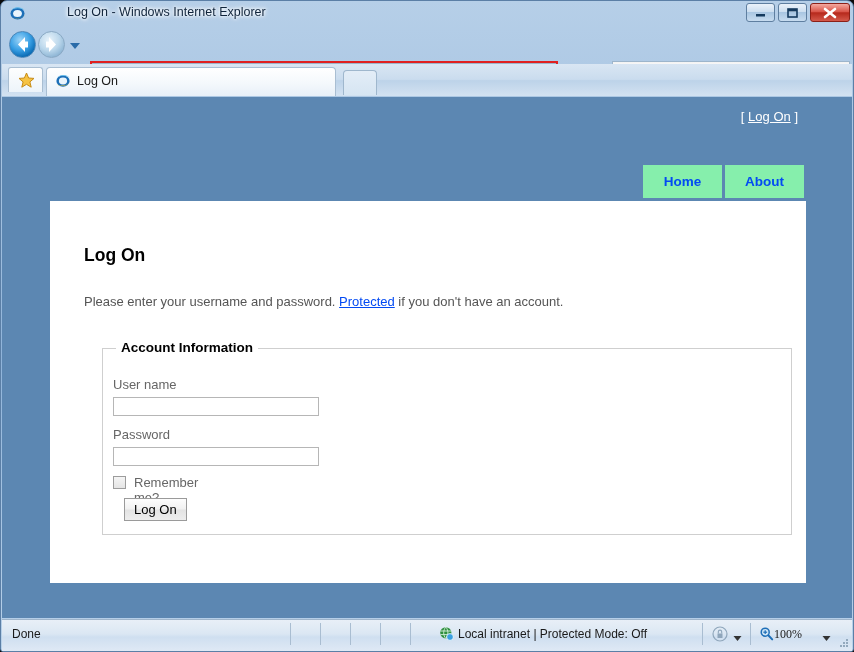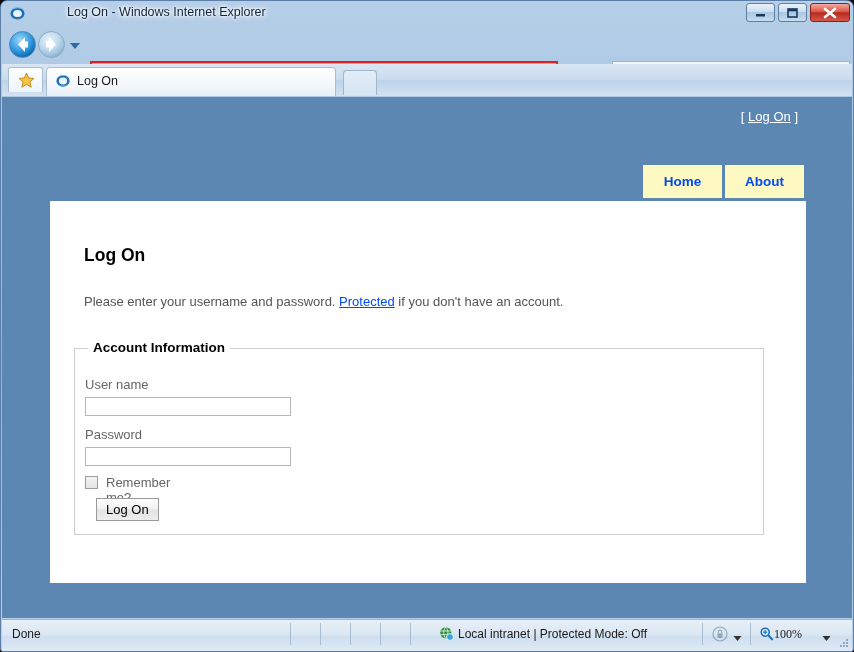--- a/index.html
+++ b/index.html
@@ -266,21 +266,21 @@
     position: absolute;
     right: 48px; top: 68px;
     height: 33px;
   }
   .menu-item {
     display: inline-block;
     width: 79px;
     height: 33px;
     line-height: 33px;
     text-align: center;
-    background: #fef9c3;
+    background: #86efac;
     color: #034af3;
     font-size: 13.5px;
     font-weight: bold;
     text-decoration: none;
     margin-left: 3px;
     vertical-align: top;
   }
   #content {
     position: absolute;
     left: 48px; top: 104px;
@@ -301,21 +301,21 @@
     font-size: 13px;
     color: #555555;
     white-space: nowrap;
   }
   #content-intro a {
     color: #034af3;
     text-decoration: underline;
   }
   #fieldset {
     position: absolute;
-    left: 24px; top: 147px;
+    left: 52px; top: 147px;
     width: 690px;
     height: 187px;
     border: 1px solid #cfcfcf;
     box-sizing: border-box;
   }
   #fieldset-legend {
     position: absolute;
     left: 13px; top: -9px;
     background: #ffffff;
     padding: 0 5px;

